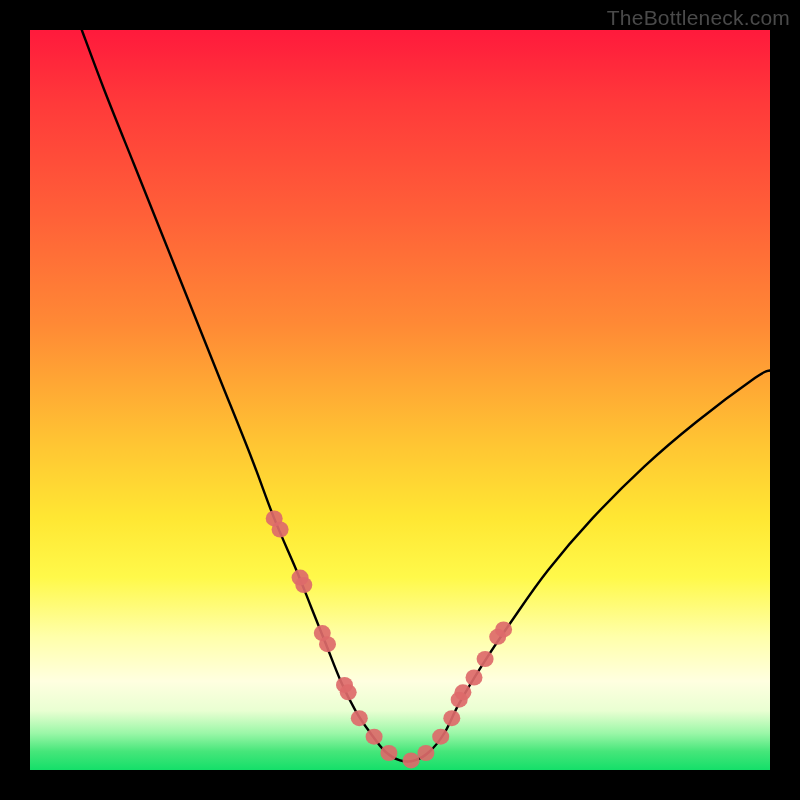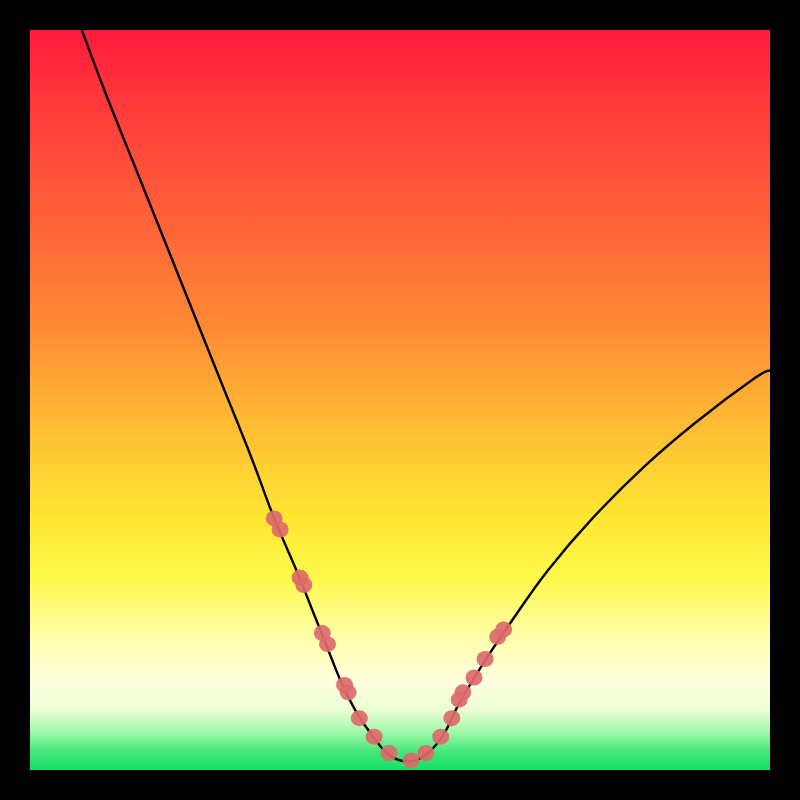--- a/index.html
+++ b/index.html
@@ -79,13 +79,14 @@
           <ellipse cx="421.8" cy="688.2" rx="8.5" ry="8" fill="#dd6a6a" fill-opacity="0.92"></ellipse>
           <ellipse cx="429.2" cy="669.7" rx="8.5" ry="8" fill="#dd6a6a" fill-opacity="0.92"></ellipse>
           <ellipse cx="432.9" cy="662.3" rx="8.5" ry="8" fill="#dd6a6a" fill-opacity="0.92"></ellipse>
           <ellipse cx="444.0" cy="647.5" rx="8.5" ry="8" fill="#dd6a6a" fill-opacity="0.92"></ellipse>
           <ellipse cx="455.1" cy="629.0" rx="8.5" ry="8" fill="#dd6a6a" fill-opacity="0.92"></ellipse>
           <ellipse cx="467.7" cy="606.8" rx="8.5" ry="8" fill="#dd6a6a" fill-opacity="0.92"></ellipse>
           <ellipse cx="473.6" cy="599.4" rx="8.5" ry="8" fill="#dd6a6a" fill-opacity="0.92"></ellipse>
         </g>
     </svg>
   </div>
+  <div class="watermark">TheBottleneck.com</div>
 </div>
 
 </body></html>

